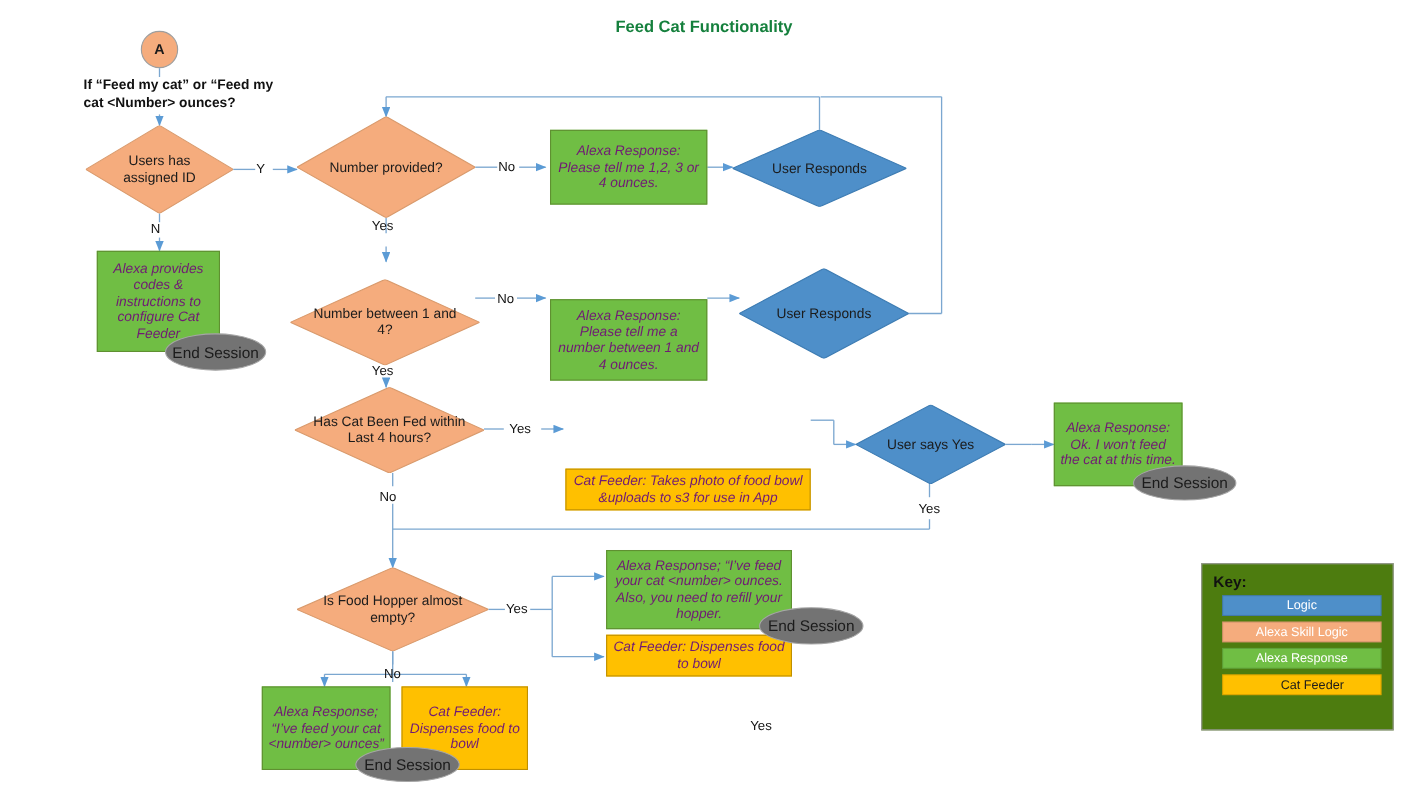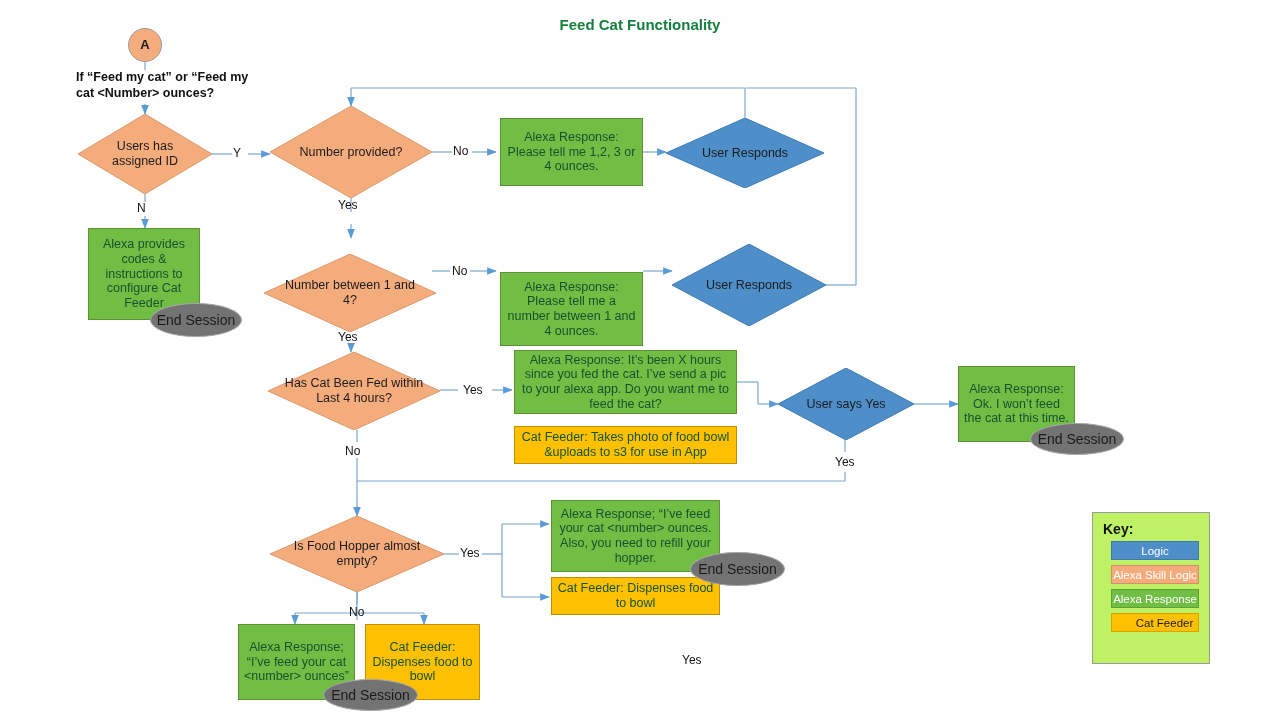--- a/index.html
+++ b/index.html
@@ -34,23 +34,24 @@
     display: flex;
     align-items: center;
     justify-content: center;
     text-align: center;
     line-height: 1.18;
   }
   
   .rect {
     border: 1px solid #5f9031;
     background: #70be44;
-    color: #14532d;
+    color: #701a75;
     font-size: 12.5px;
     padding: 3px 5px;
+    font-style: italic;
   }
   .rect.feeder {
     background: #ffc000;
     border: 1px solid #bf8f00;
     text-align: center;
   }
   
   .diamond {
     background: transparent;
   }
@@ -108,23 +109,23 @@
     font-size: 12.5px;
     font-weight: bold;
     color: #111111;
     line-height: 1.25;
   }
   
   #key {
     position: absolute;
     left: 1092px;
     top: 512px;
-    width: 118px;
+    width: 175px;
     height: 152px;
-    background: #bef264;
+    background: #4d7c0f;
     border: 1px solid #9a9a9a;
     box-sizing: border-box;
     padding: 8px 10px;
   }
   #key .key-title {
     font-size: 14px;
     font-weight: bold;
     color: #111111;
     margin-bottom: 4px;
   }
@@ -284,23 +285,20 @@
     <div class="dlabel">User Responds</div>
   </div>
 
   <div class="node diamond" style="left:268px; top:352px; width:172px; height:78px;">
     <svg class="dshape" viewBox="0 0 172 78" preserveAspectRatio="none">
       <polygon points="86,0 172,39 86,78 0,39" fill="#f5ac7d" stroke="#d99a6c" stroke-width="1"></polygon>
     </svg>
     <div class="dlabel">Has Cat Been  Fed within Last 4 hours?</div>
   </div>
 
-  <div class="node rect" style="left:514px; top:350px; width:223px; height:64px;">
-    <span>Alexa Response: It’s been  X hours since you fed the cat. I’ve send a pic to your alexa app. Do you want me to feed the cat?</span>
-  </div>
 
   <div class="node rect feeder" style="left:514px; top:426px; width:223px; height:38px;">
     <span>Cat Feeder: Takes photo of food bowl &amp;uploads to s3 for use in App</span>
   </div>
 
   <div class="node diamond" style="left:778px; top:368px; width:136px; height:72px;">
     <svg class="dshape" viewBox="0 0 136 72" preserveAspectRatio="none">
       <polygon points="68,0 136,36 68,72 0,36" fill="#4e8fc9" stroke="#3d7cb3" stroke-width="1"></polygon>
     </svg>
     <div class="dlabel">User says Yes</div>

